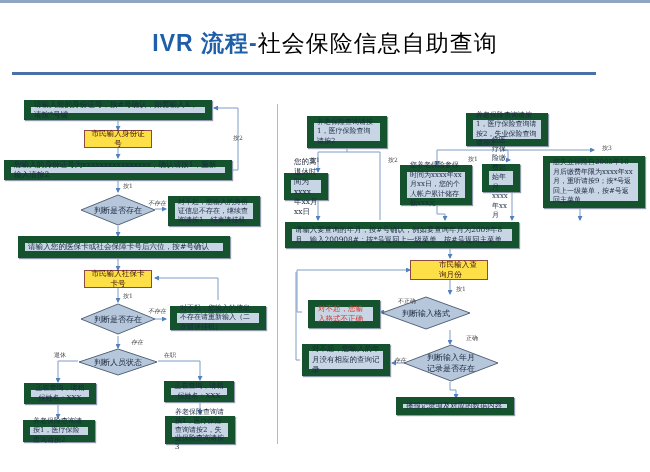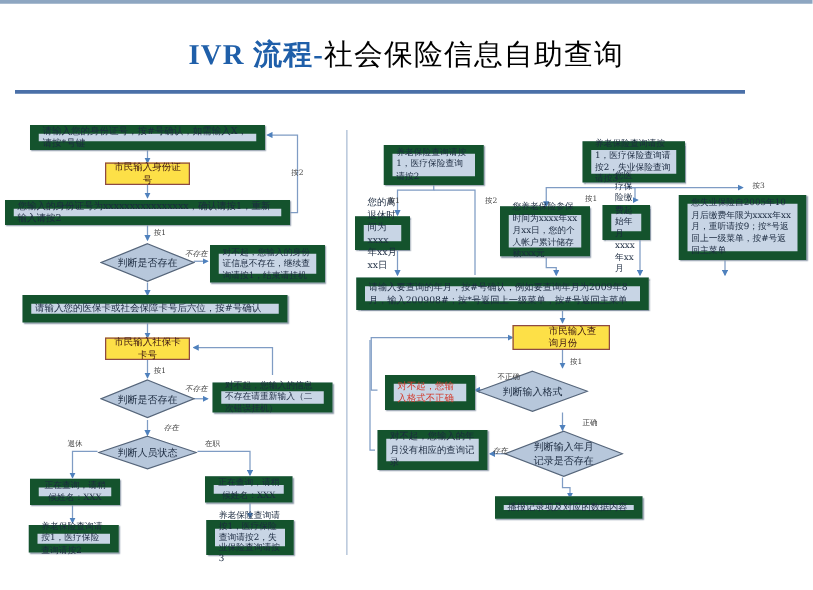--- a/index.html
+++ b/index.html
@@ -1,20 +1,20 @@
 <!DOCTYPE html>
 <html><head>
 <meta charset="utf-8">
 <style>
   html, body { margin:0; padding:0; background:#ffffff; }
   body { width:650px; height:472px; position:relative; overflow:hidden;
          font-family:"DejaVu Serif","Liberation Serif",serif; }
   .topbar { position:absolute; left:0; top:0; width:650px; height:3px; background:#8ea6c1; }
   .title { position:absolute; left:0; top:28px; width:650px; text-align:center; font-size:23px;
-           font-family:Liberation Serif, serif; letter-spacing:1px; }
+           font-family:Liberation Sans, sans-serif; letter-spacing:1px; }
   .title .t1 { color:#1f5fa9; font-weight:bold; }
   .title .t2 { color:#000000; }
   .rule2 { position:absolute; left:12px; top:72px; width:584px; height:3px; background:#4a70a8; }
   .vdivider { position:absolute; left:277px; top:104px; width:1px; height:340px; background:#a9bcd3; }
   .node { position:absolute; box-sizing:border-box; font-size:7.6px; line-height:10.5px;
           color:#1b2a3f; padding:2px 3px; display:flex; align-items:center; }
   .box { background:#c8d5e5; border:7px solid #14532d; box-shadow:1px 1px 1px #8d99a8; }
   .red { background:#fde047; border:1px solid #8d4a44; justify-content:flex-start; color:#3a1212; }
   .center { justify-content:center; text-align:center; }
   .errtxt { color:#d23b2e; }

